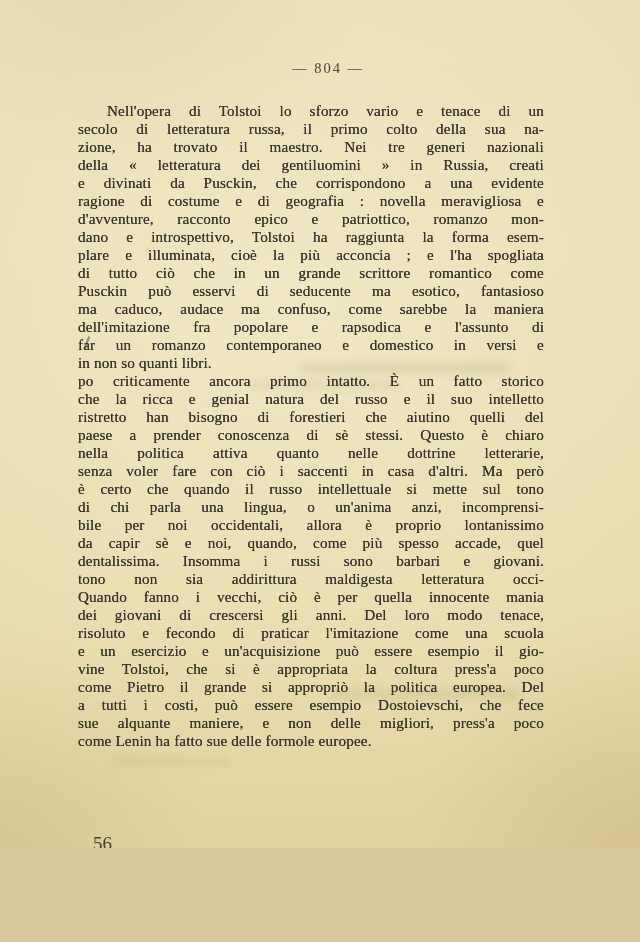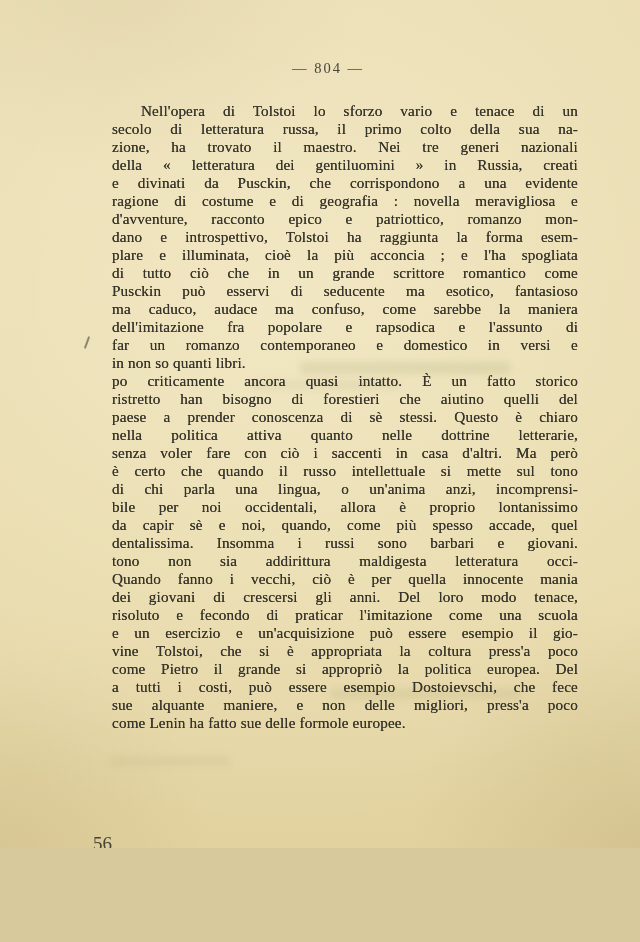--- a/index.html
+++ b/index.html
@@ -23,21 +23,21 @@
   .running-head {
     position: absolute;
     left: 95px; top: 60px; width: 466px;
     text-align: center;
     font-size: 14.5px;
     letter-spacing: 2px;
     color: #4a463a;
   }
   .text-block {
     position: absolute;
-    left: 112px; top: 102px; width: 466px;
+    left: 78px; top: 102px; width: 466px;
     font-size: 15.2px;
     line-height: 18px;
     letter-spacing: 0.15px;
     text-shadow: 0 0 0.5px rgba(44,42,34,0.85);
   }
   .paragraph { margin: 0; }
   .text-line {
     text-align: justify;
     text-align-last: justify;
     white-space: nowrap; 
@@ -97,21 +97,22 @@
         <div class="text-line">dano e introspettivo, Tolstoi ha raggiunta la forma esem-</div>
         <div class="text-line">plare e illuminata, cioè la più acconcia ; e l'ha spogliata</div>
         <div class="text-line">di tutto ciò che in un grande scrittore romantico come</div>
         <div class="text-line">Pusckin può esservi di seducente ma esotico, fantasioso</div>
         <div class="text-line">ma caduco, audace ma confuso, come sarebbe la maniera</div>
         <div class="text-line">dell'imitazione fra popolare e rapsodica e l'assunto di</div>
         <div class="text-line">far un romanzo contemporaneo e domestico in versi e</div>
         <div class="text-line last">in non so quanti libri.</div>
       </div>
     <div class="paragraph">
-        <div class="text-line">po criticamente ancora quasi intatto. È un fatto storico</div>
+        <div class="text-line">po criticamente ancora primo intatto. È un fatto storico</div>
+        <div class="text-line">che la ricca e genial natura del russo e il suo intelletto</div>
         <div class="text-line">ristretto han bisogno di forestieri che aiutino quelli del</div>
         <div class="text-line">paese a prender conoscenza di sè stessi. Questo è chiaro</div>
         <div class="text-line">nella politica attiva quanto nelle dottrine letterarie,</div>
         <div class="text-line">senza voler fare con ciò i saccenti in casa d'altri. Ma però</div>
         <div class="text-line">è certo che quando il russo intellettuale si mette sul tono</div>
         <div class="text-line">di chi parla una lingua, o un'anima anzi, incomprensi-</div>
         <div class="text-line">bile per noi occidentali, allora è proprio lontanissimo</div>
         <div class="text-line">da capir sè e noi, quando, come più spesso accade, quel</div>
         <div class="text-line">dentalissima. Insomma i russi sono barbari e giovani.</div>
         <div class="text-line">tono non sia addirittura maldigesta letteratura occi-</div>

